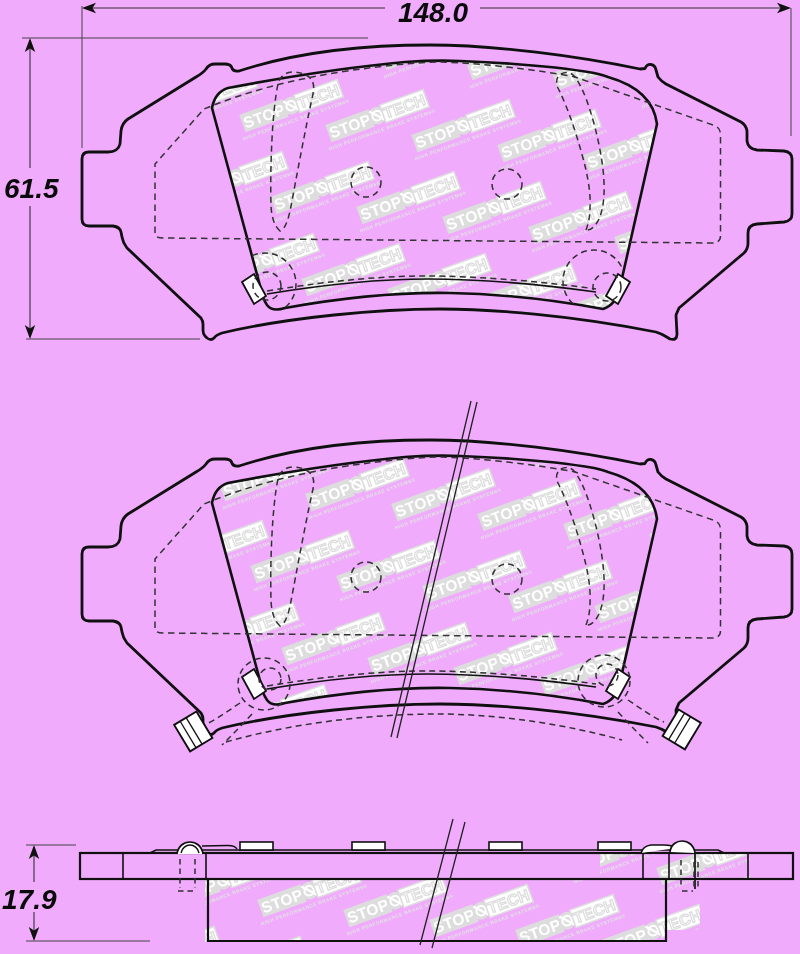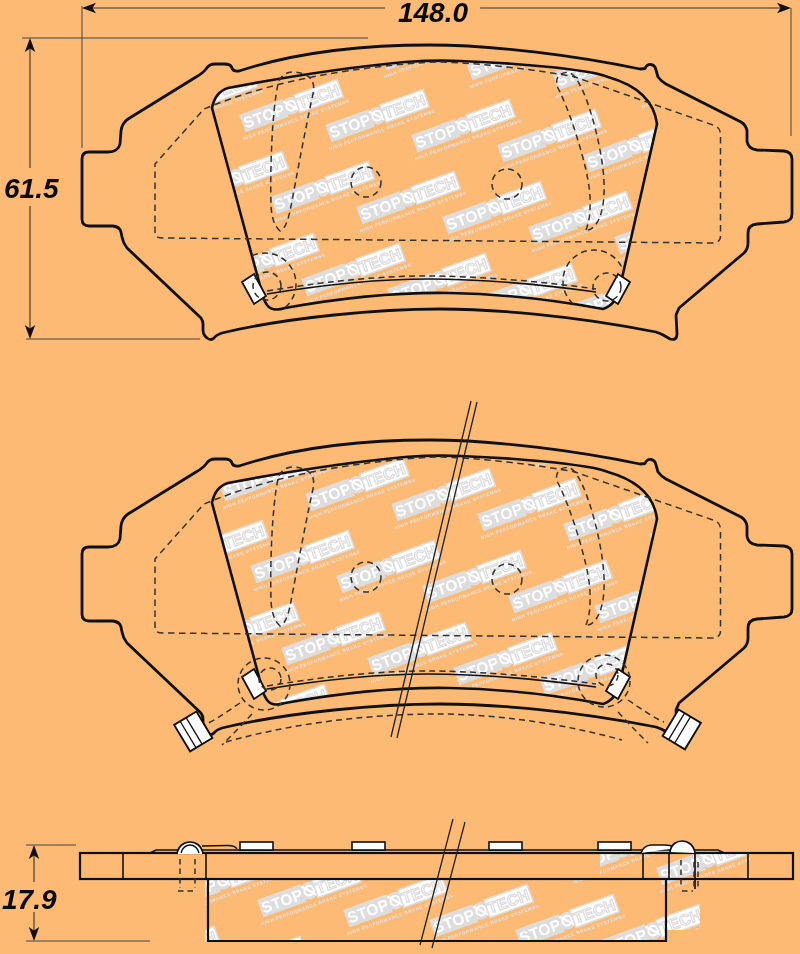--- a/index.html
+++ b/index.html
@@ -1,16 +1,16 @@
 <!DOCTYPE html>
 <html><head>
 <meta charset="utf-8">
 <style>
 html,body{margin:0;padding:0;background:#ffffff;}
-#page{width:800px;height:954px;position:relative;background:#fdba74;overflow:hidden;}
+#page{width:800px;height:954px;position:relative;background:#f0abfc;overflow:hidden;}
 text{font-family:"Liberation Sans",sans-serif;}
 .dim{font-family:"Liberation Sans",sans-serif;font-weight:bold;font-style:italic;font-size:28px;fill:#0a0a0a;}
 </style>
 </head>
 <body>
 <div id="page">
 <svg width="800" height="954" viewBox="0 0 800 954">
 <defs>
 
 <g id="wm">

